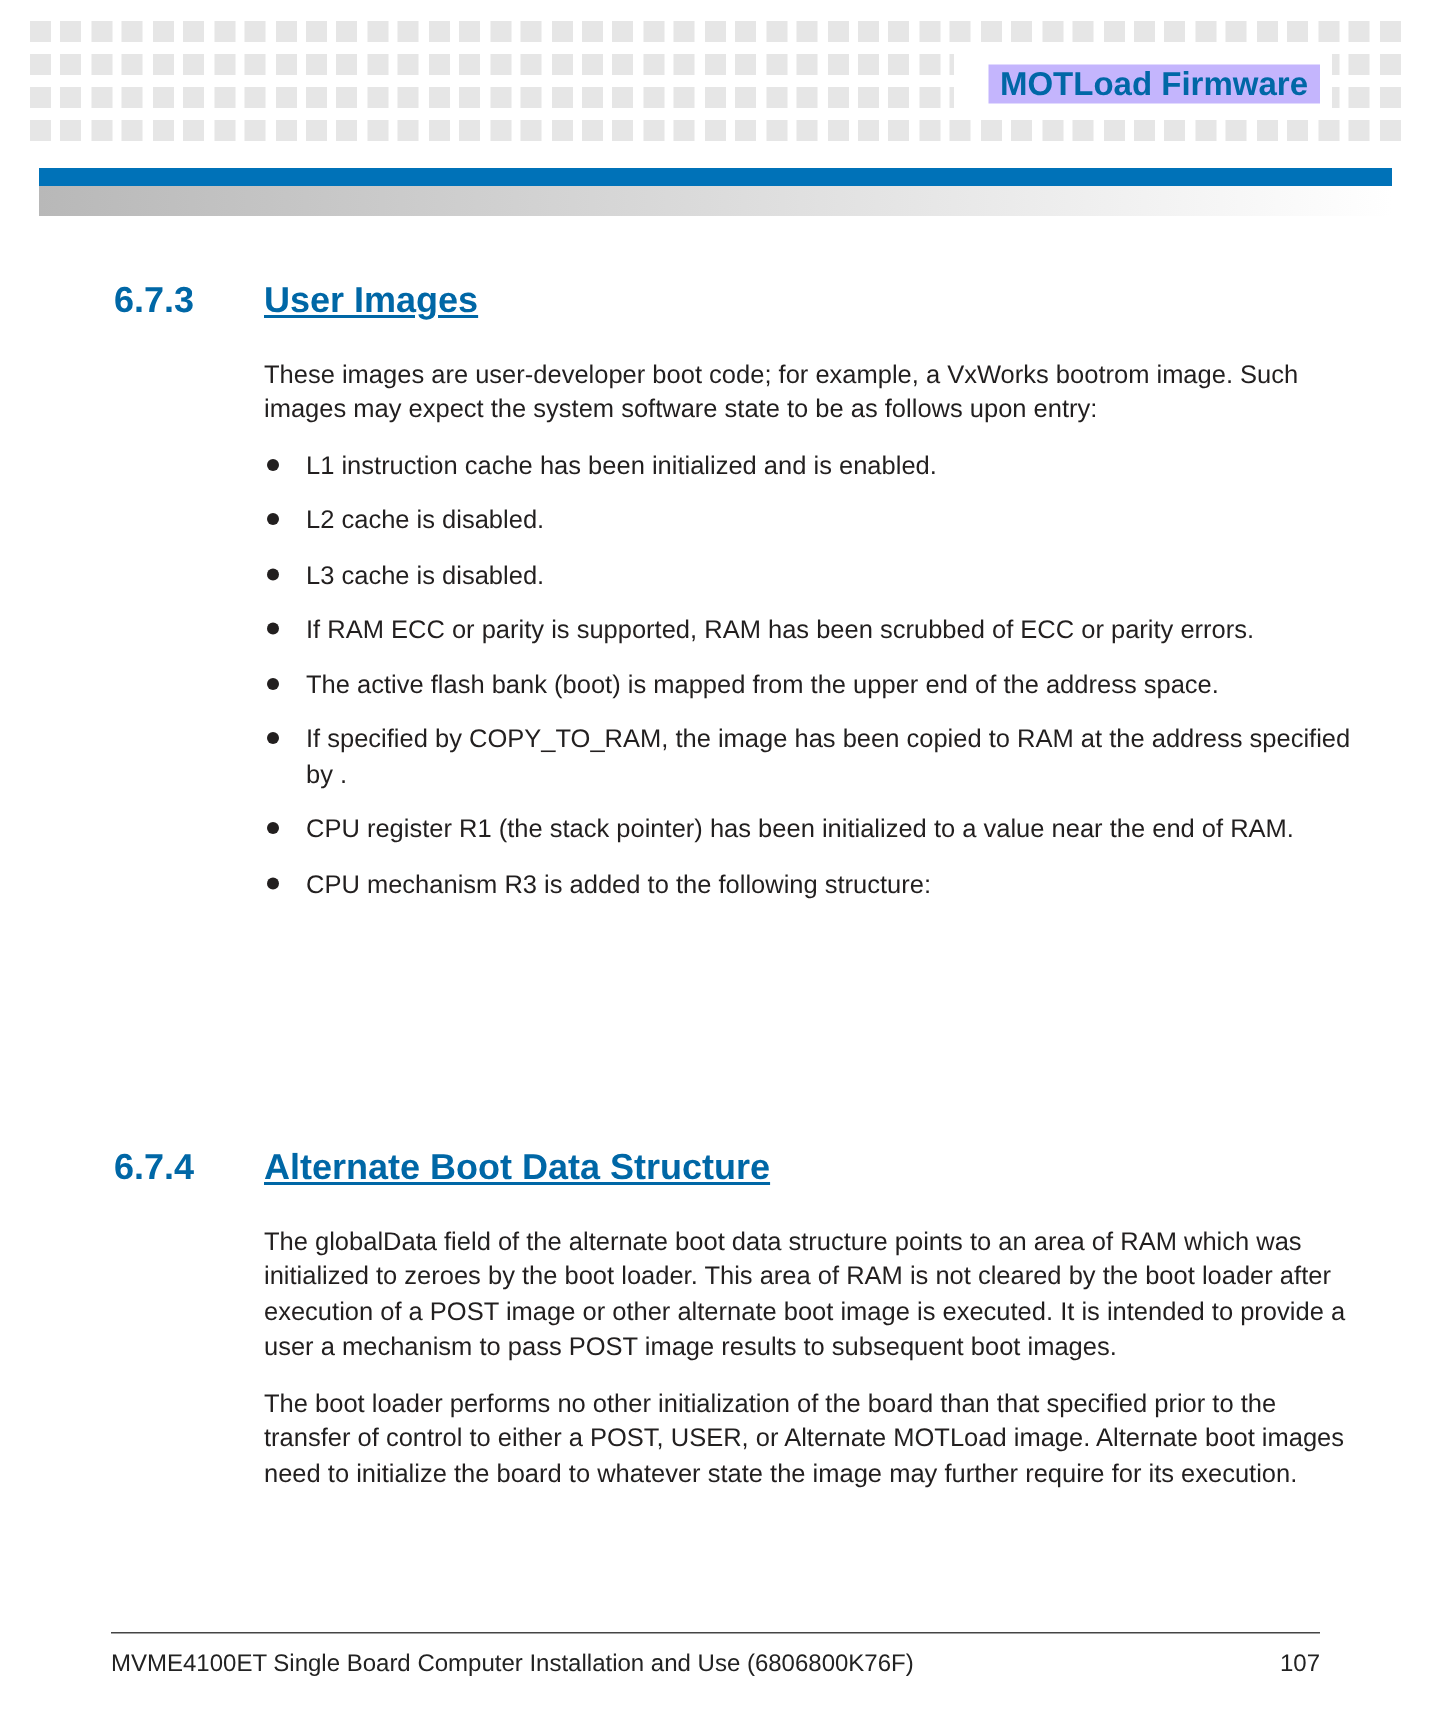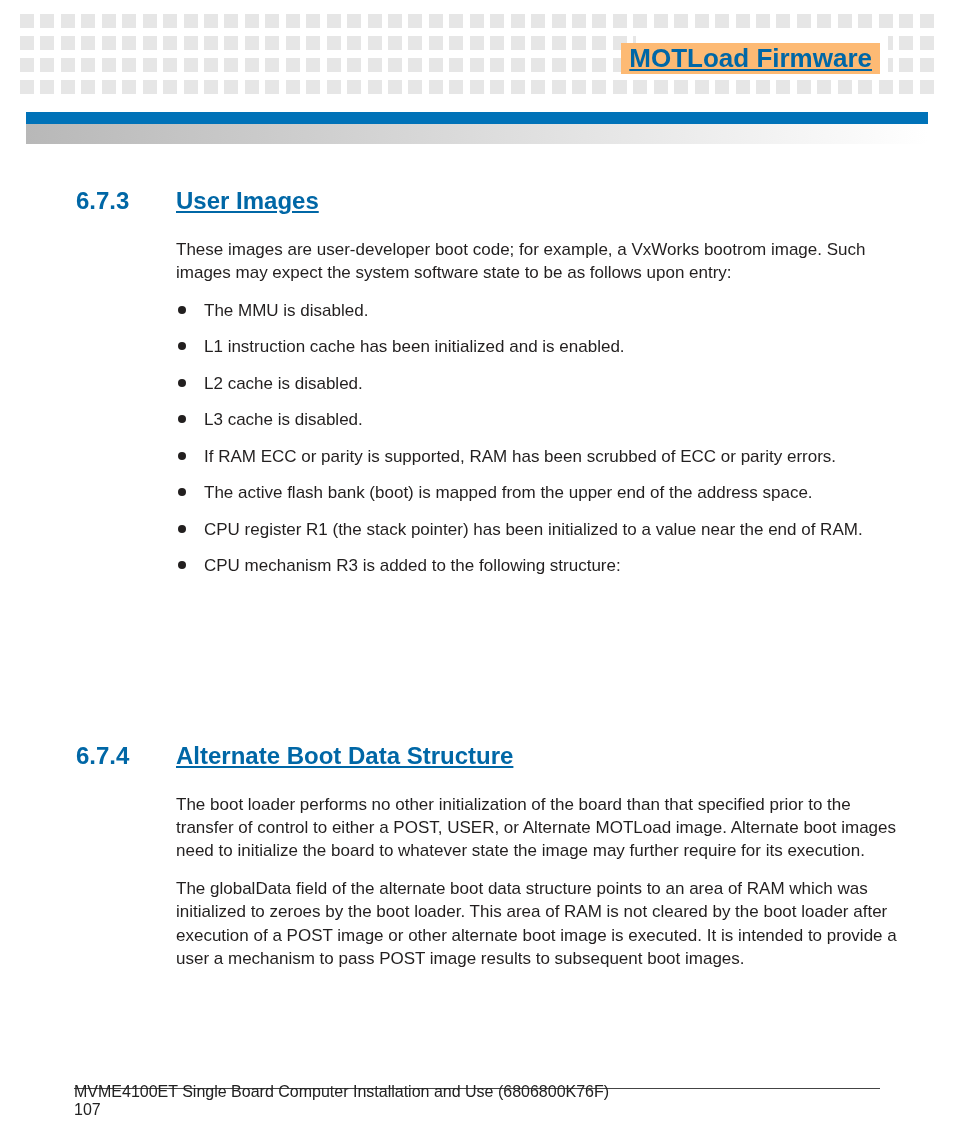--- a/index.html
+++ b/index.html
@@ -37,24 +37,23 @@
     height: 14px;
   }
 
   .header-title {
     position: absolute;
     top: 43px;
     right: 74px;
     z-index: 2;
     color: #0067a6;
     font-weight: 700;
-    font-size: 26px;
-    background: #fdba74;
+    font-size: 22px;
+    background: #c4b5fd;
     padding: 0 8px;
-    text-decoration: underline;
   }
   .header-title-mask {
     position: absolute;
     top: 30px;
     right: 66px;
     width: 252px;
     height: 46px;
     background: #fff;
     z-index: 1;
   }
@@ -159,21 +158,20 @@
   }
   .footer {
     position: absolute;
     left: 74px;
     right: 74px;
     bottom: 26px;
     display: flex;
     justify-content: space-between;
     font-size: 16px;
     color: #222;
-    flex-direction: column;
   }
 </style>
 </head>
 <body>
 
 <div class="page">
 
   <div class="dot-grid" id="dot-grid">
       <div class="sq"></div>
       <div class="sq"></div>
@@ -363,40 +361,40 @@
   <div class="grad-strip"></div>
 
   <div class="content">
 
     <div class="section">
       <div class="sec-num">6.7.3</div>
       <div class="sec-body">
         <div class="sec-title">User Images</div>
         <div class="para">These images are user-developer boot code; for example, a VxWorks bootrom image. Such images may expect the system software state to be as follows upon entry:</div>
         <ul class="bullets">
-          <li>The MMU is disabled.</li>
           <li>L1 instruction cache has been initialized and is enabled.</li>
           <li>L2 cache is disabled.</li>
           <li>L3 cache is disabled.</li>
           <li>If RAM ECC or parity is supported, RAM has been scrubbed of ECC or parity errors.</li>
           <li>The active flash bank (boot) is mapped from the upper end of the address space.</li>
+          <li>If specified by COPY_TO_RAM, the image has been copied to RAM at the address specified by                                        .</li>
           <li>CPU register R1 (the stack pointer) has been initialized to a value near the end of RAM.</li>
           <li>CPU mechanism R3 is added to the following structure:</li>
         </ul>
       </div>
     </div>
 
     <div class="section-gap"></div>
 
     <div class="section">
       <div class="sec-num">6.7.4</div>
       <div class="sec-body">
         <div class="sec-title">Alternate Boot Data Structure</div>
+        <div class="para">The globalData field of the alternate boot data structure points to an area of RAM which was initialized to zeroes by the boot loader. This area of RAM is not cleared by the boot loader after execution of a POST image or other alternate boot image is executed. It is intended to provide a user a mechanism to pass POST image results to subsequent boot images.</div>
         <div class="para">The boot loader performs no other initialization of the board than that specified prior to the transfer of control to either a POST, USER, or Alternate MOTLoad image. Alternate boot images need to initialize the board to whatever state the image may further require for its execution.</div>
-        <div class="para">The globalData field of the alternate boot data structure points to an area of RAM which was initialized to zeroes by the boot loader. This area of RAM is not cleared by the boot loader after execution of a POST image or other alternate boot image is executed. It is intended to provide a user a mechanism to pass POST image results to subsequent boot images.</div>
       </div>
     </div>
 
   </div>
 
   <div class="footer-rule"></div>
   <div class="footer">
     <span>MVME4100ET Single Board Computer Installation and Use (6806800K76F)</span>
     <span>107</span>
   </div>

